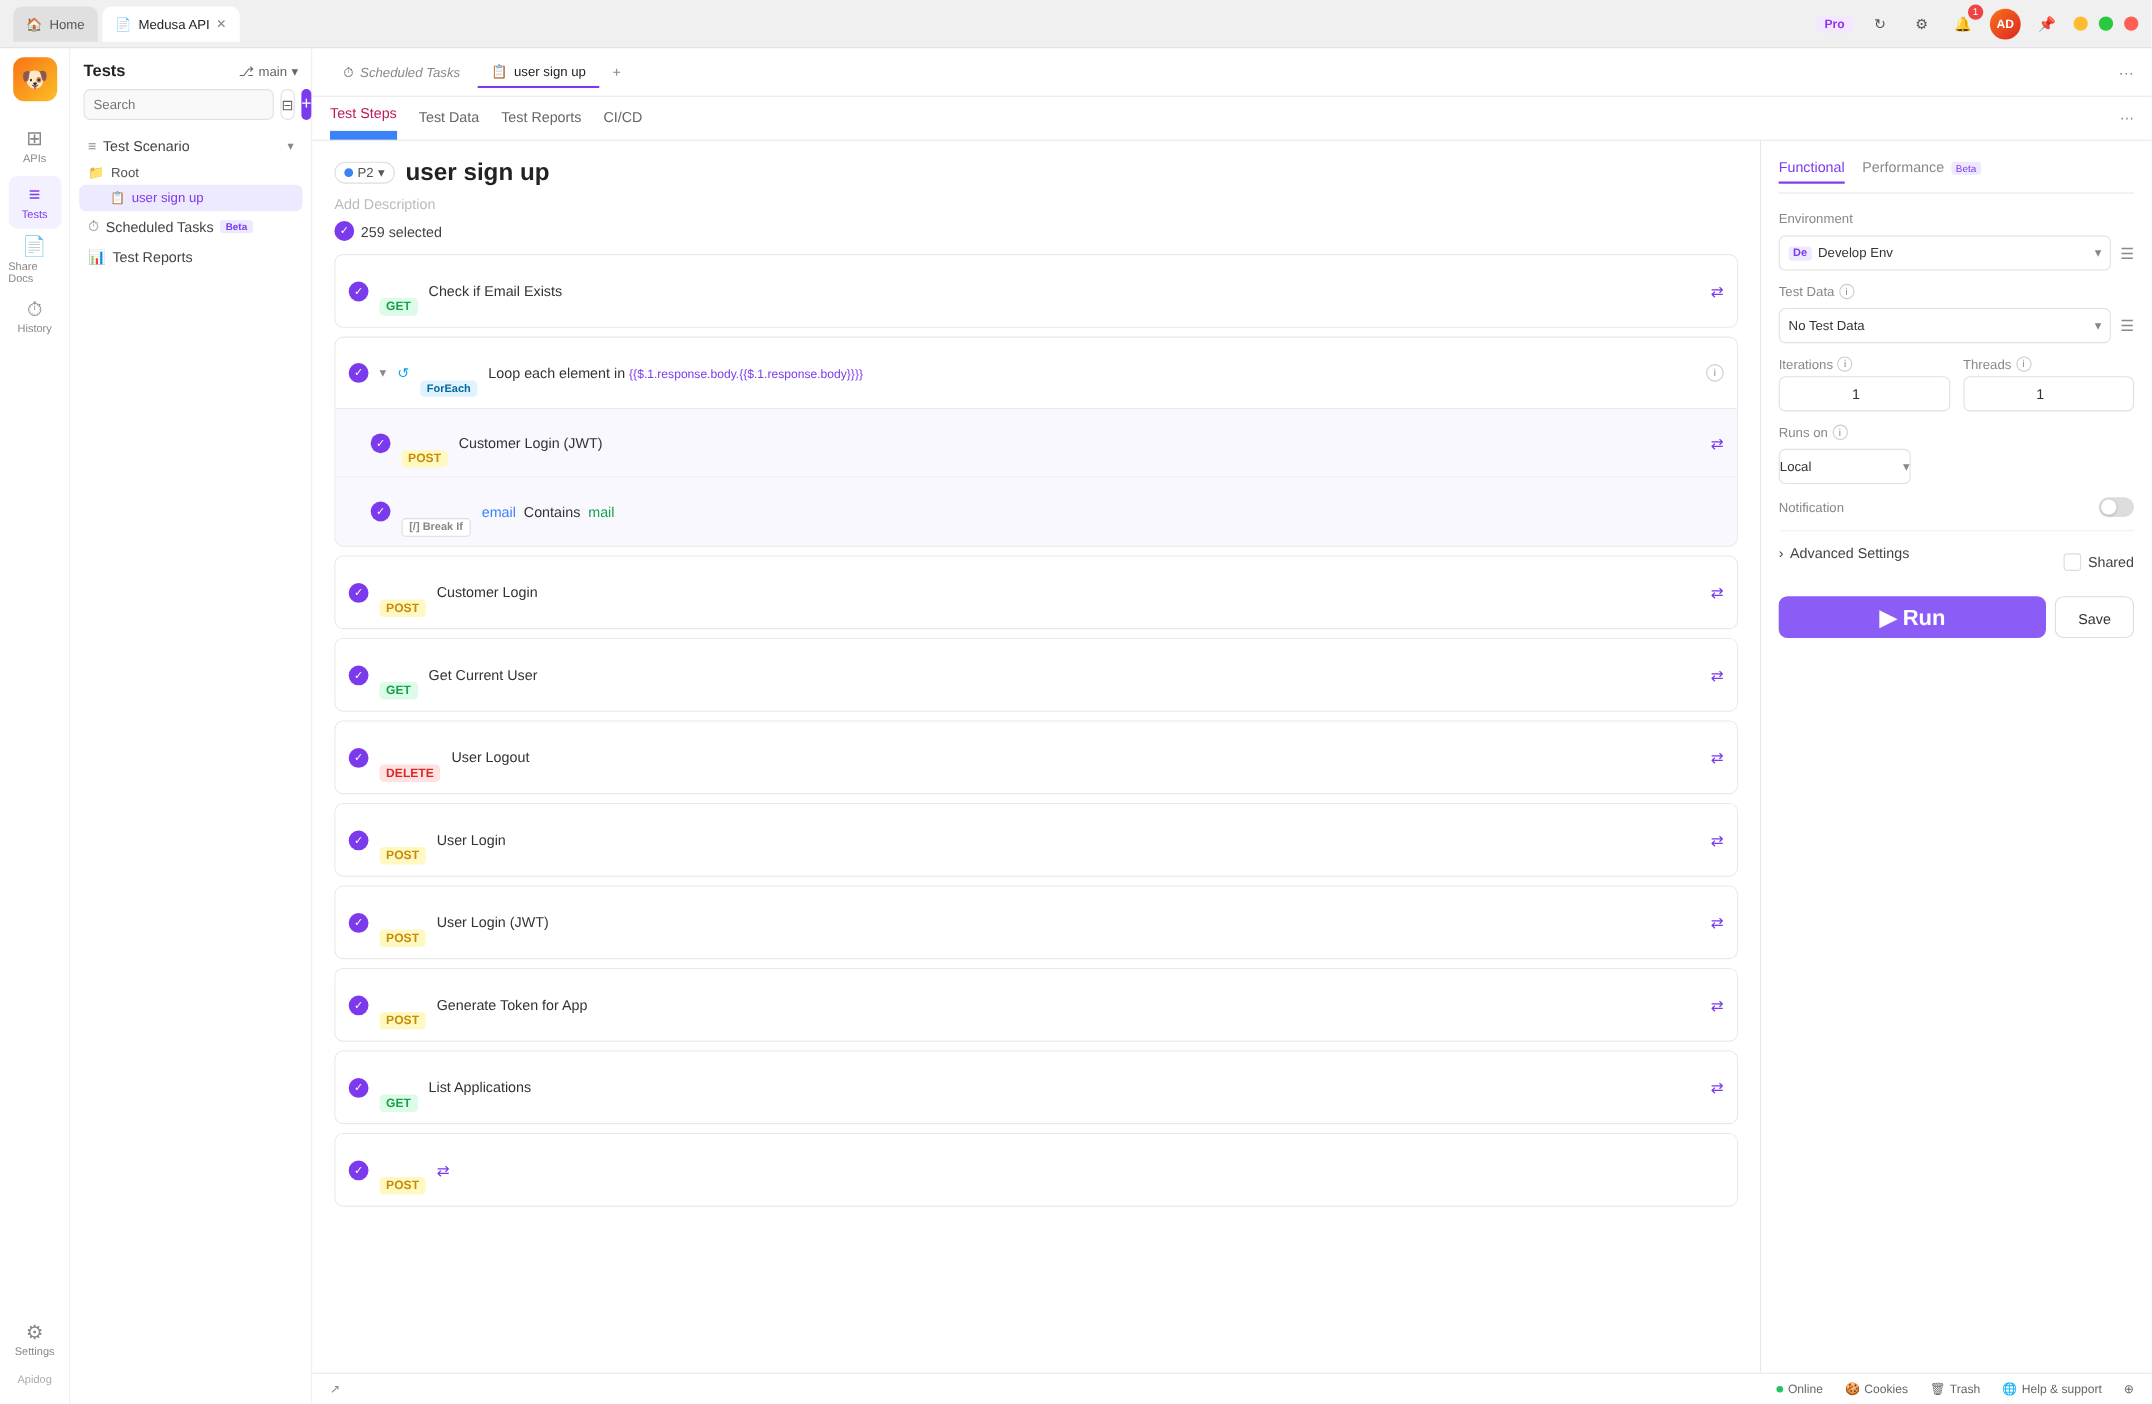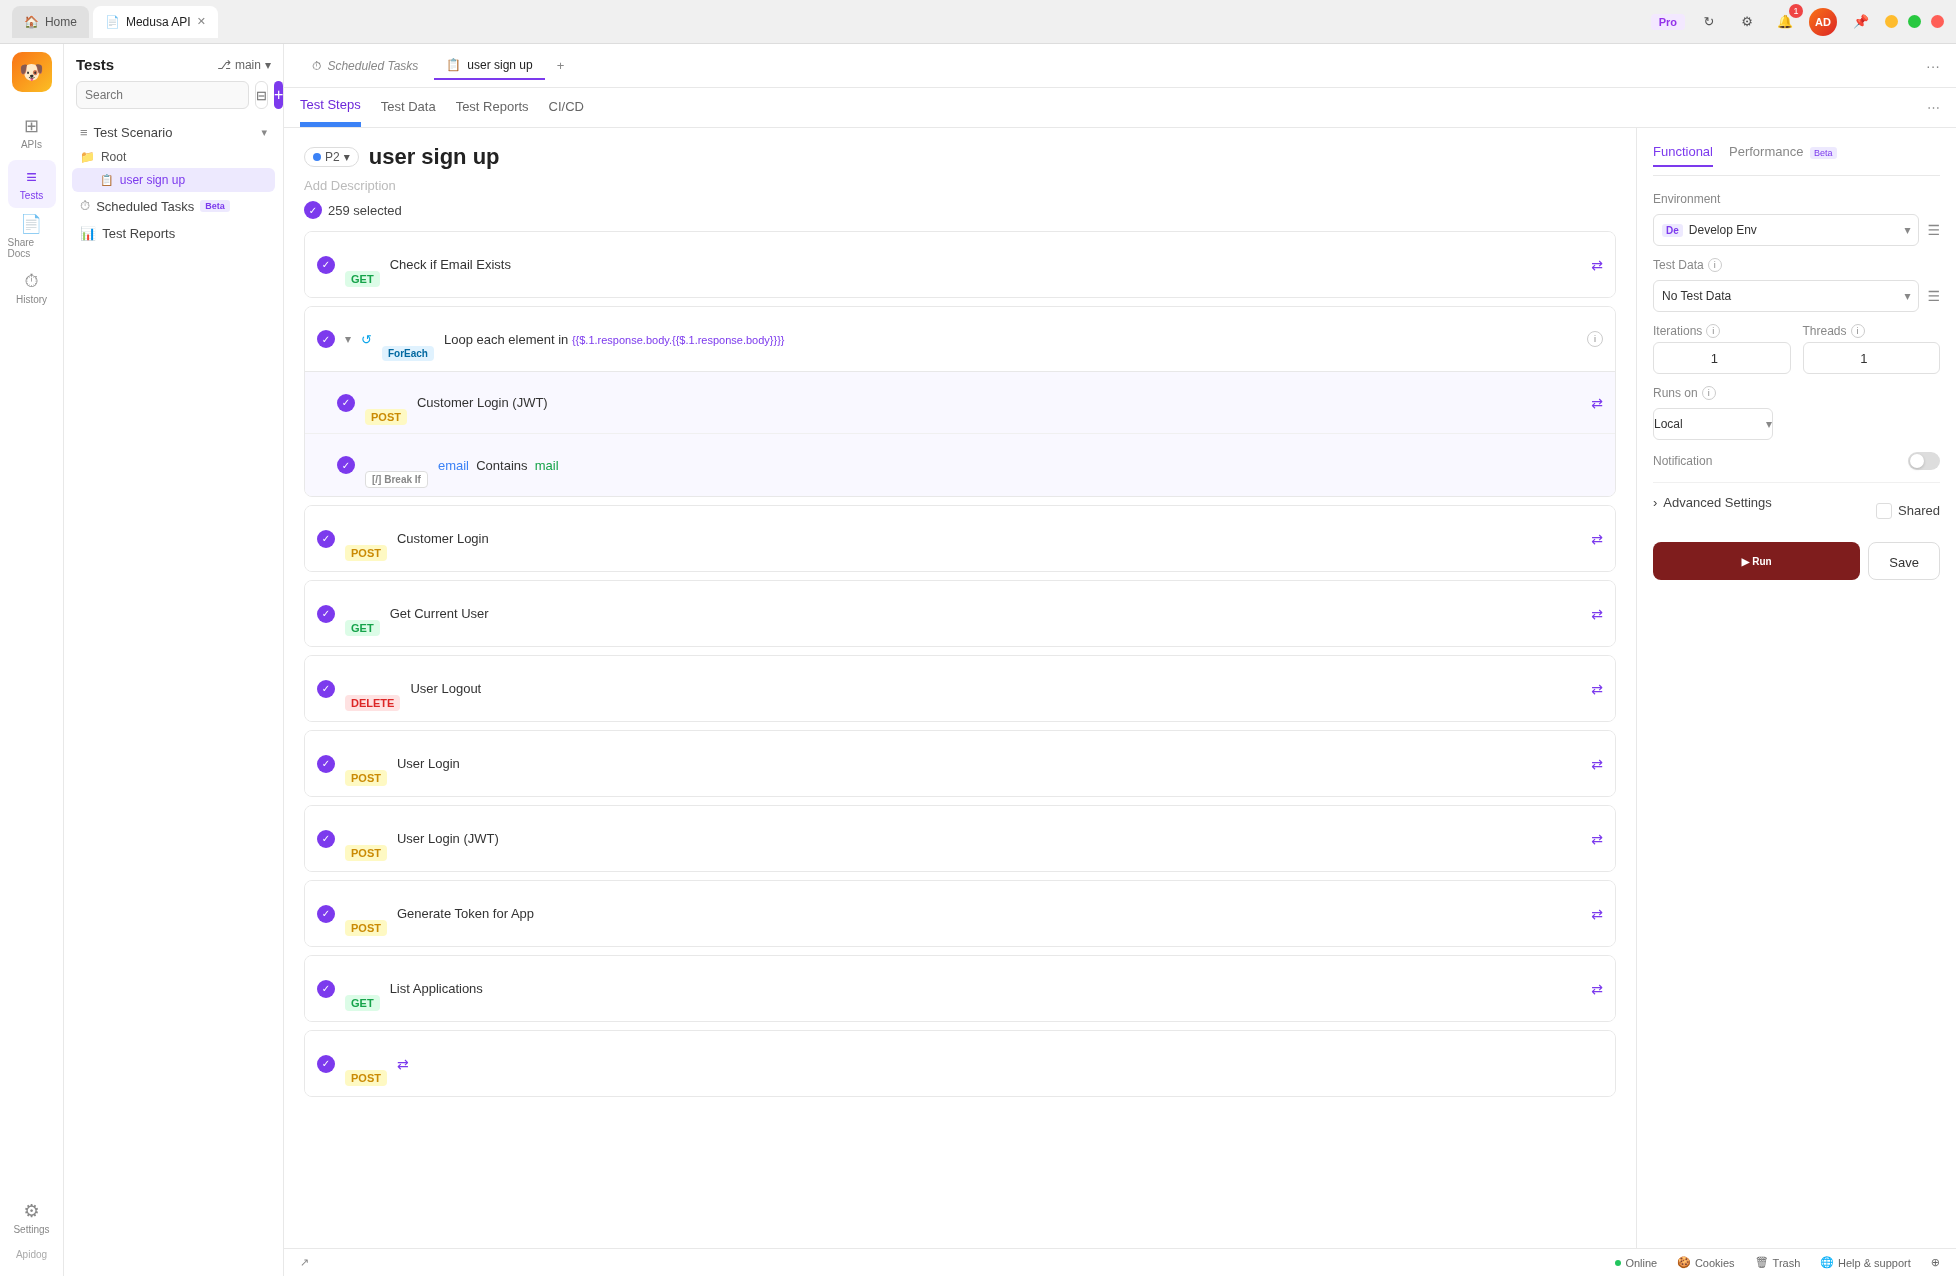--- a/index.html
+++ b/index.html
@@ -301,22 +301,22 @@
     .sub-tab {
       font-size: 13px;
       color: #666;
       cursor: pointer;
       padding-bottom: 2px;
       height: 100%;
       display: flex;
       align-items: center;
     }
     .sub-tab.active {
-      color: #6d28d9;
-      border-bottom: 5px solid #3b82f6;
+      color: #be185d;
+      border-bottom: 8px solid #3b82f6;
     }
     .sub-tabs-more {
       margin-left: auto;
       color: #888;
       cursor: pointer;
     }
 
     
     .test-content {
       flex: 1;
@@ -471,21 +471,21 @@
       display: flex;
       align-items: center;
       padding: 8px 12px 8px 32px;
       gap: 10px;
       border-bottom: 1px solid #f0f0f0;
     }
     .nested-step-row:last-child { border-bottom: none; }
 
     
     .right-panel {
-      width: 320px;
+      width: 356px;
       border-left: 1px solid #e8e8e8;
       background: #fff;
       padding: 16px;
       overflow-y: auto;
       flex-shrink: 0;
     }
     .panel-tabs {
       display: flex;
       gap: 16px;
       margin-bottom: 16px;
@@ -635,25 +635,25 @@
 
     
     .panel-actions {
       display: flex;
       gap: 8px;
       margin-top: 8px;
     }
     .run-btn {
       flex: 1;
       height: 38px;
-      background: #7f1d1d;
+      background: #8b5cf6;
       color: #fff;
       border: none;
       border-radius: 8px;
-      font-size: 10px;
+      font-size: 20px;
       font-weight: 600;
       cursor: pointer;
       display: flex;
       align-items: center;
       justify-content: center;
       gap: 6px;
     }
     .save-btn {
       height: 38px;
       padding: 12px 20px;

